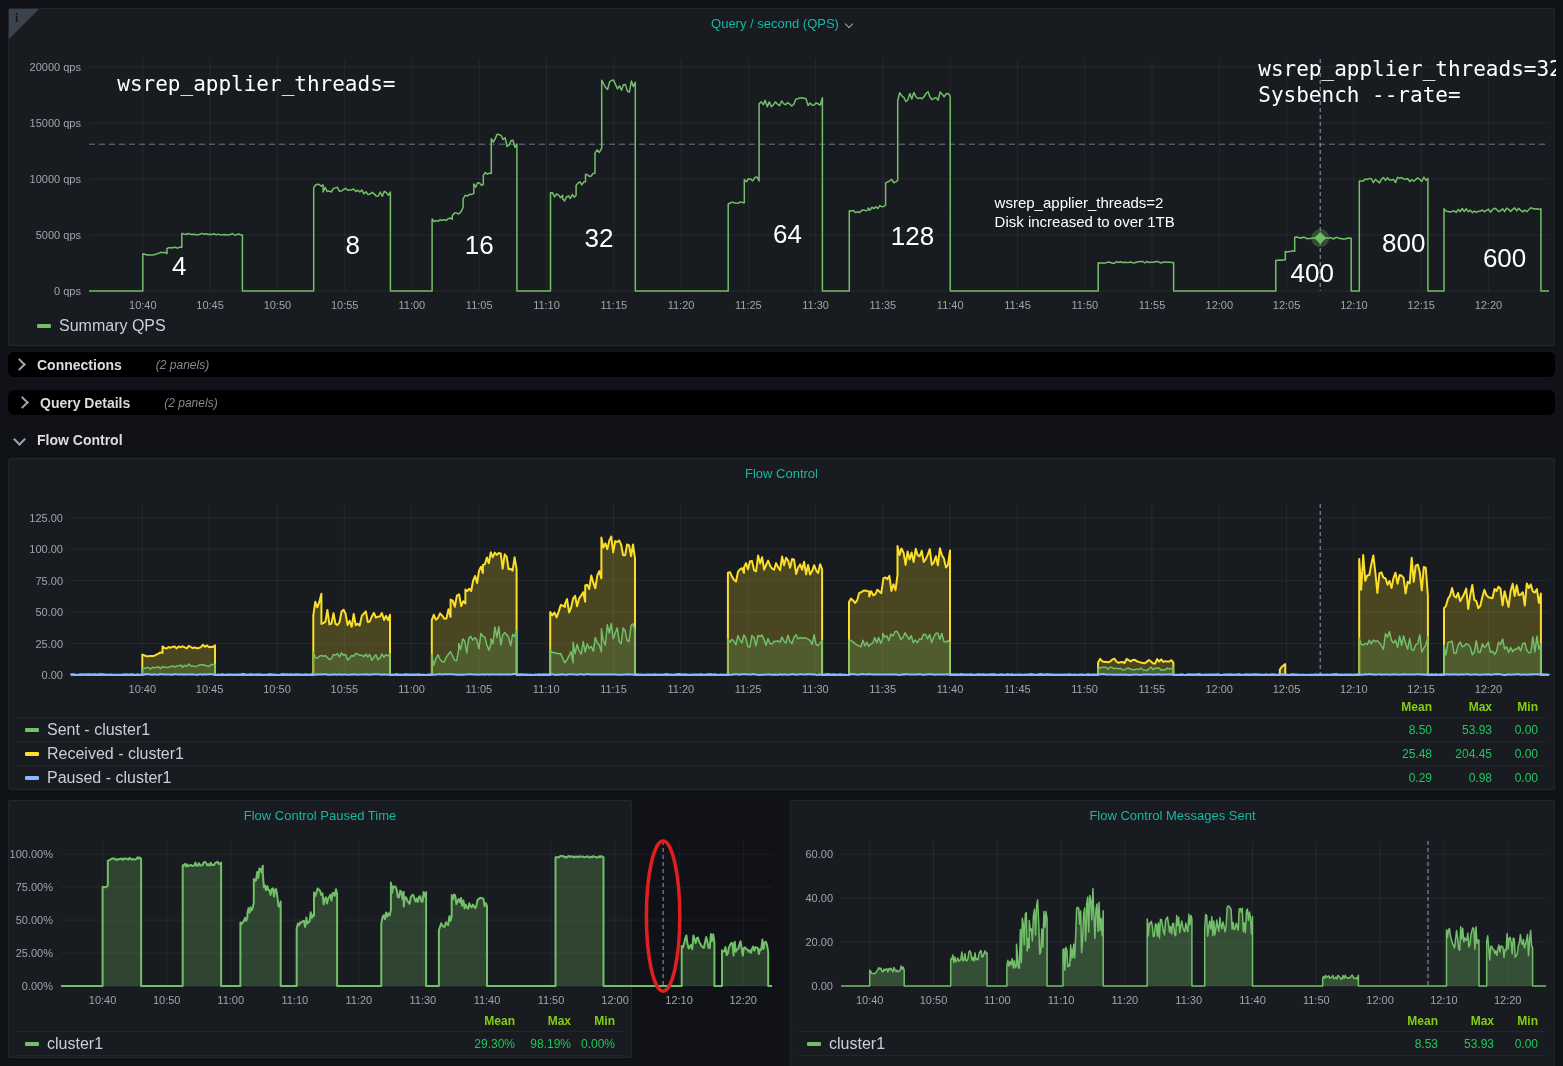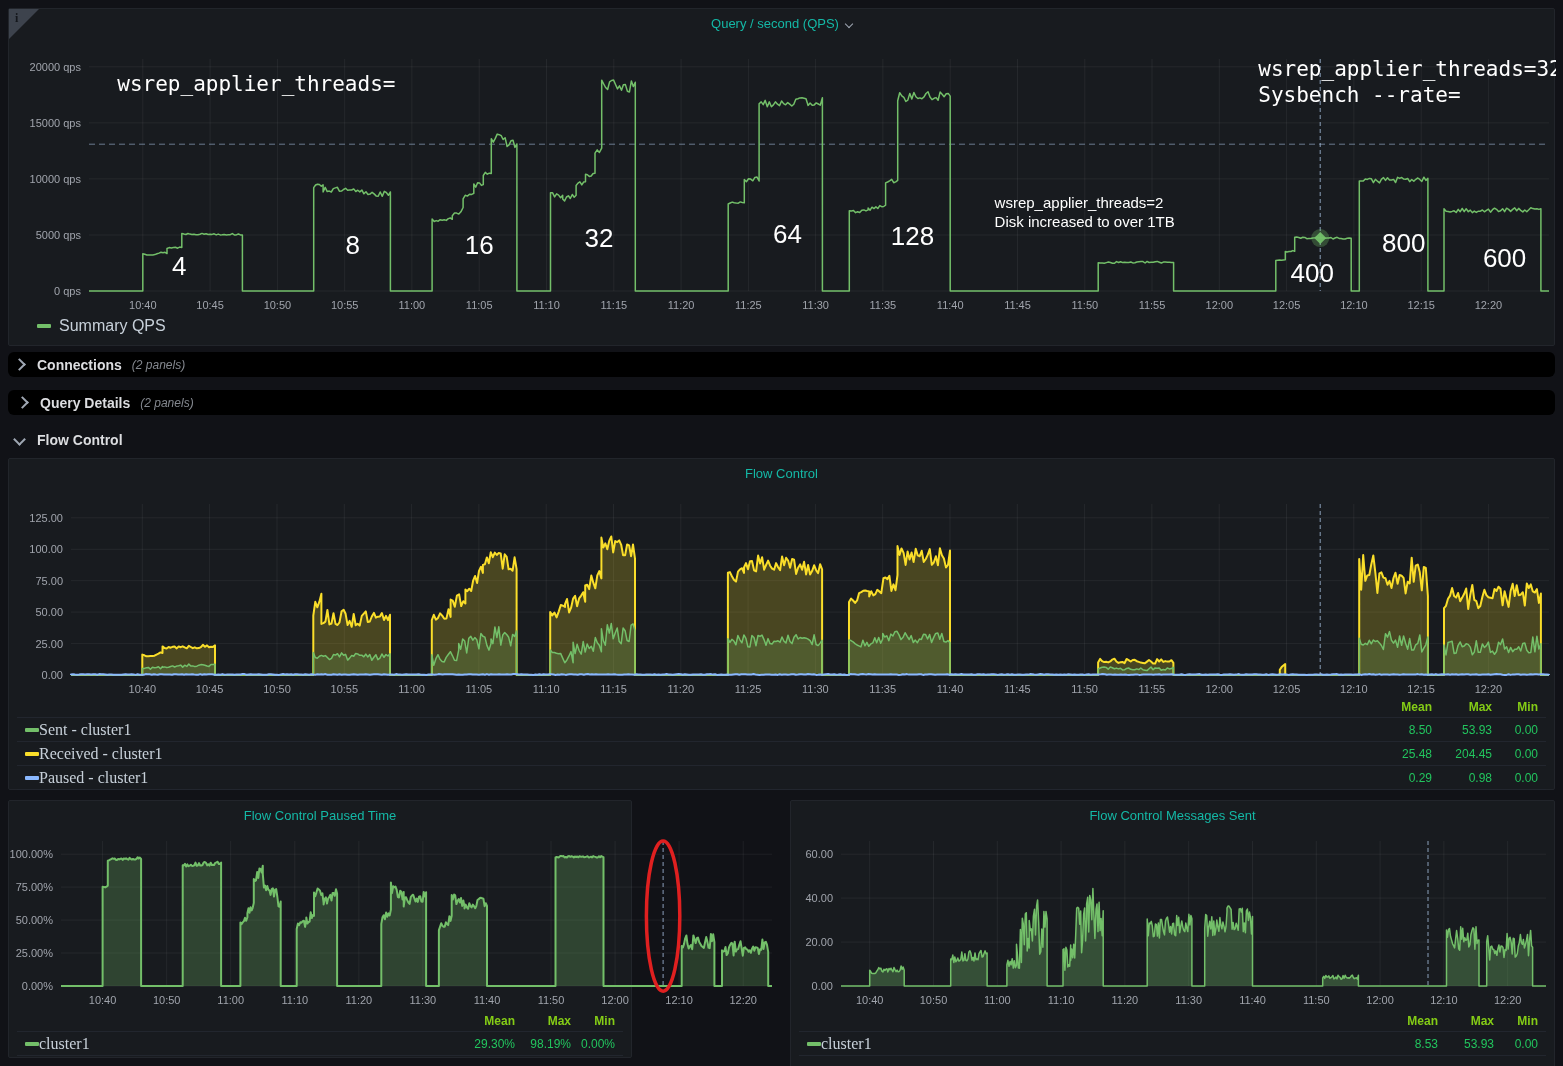--- a/index.html
+++ b/index.html
@@ -10,27 +10,27 @@
   .panel svg{position:absolute;top:0;left:0;}
   .chev{display:inline-block;width:7px;height:7px;border-right:2px solid #9fa7b3;border-bottom:2px solid #9fa7b3;vertical-align:middle;}
   .chev.right{transform:rotate(-45deg);}
   .chev.down{transform:rotate(45deg);}
   .chev.small{width:5px;height:5px;border-width:1.5px;margin-left:7px;margin-bottom:2px;}
   .corner{position:absolute;top:0;left:0;width:30px;height:30px;background:#3d434d;clip-path:polygon(0 0,100% 0,0 100%);z-index:3;}
   .corner .i{position:absolute;top:2px;left:6px;color:#14171c;font:700 12px "Liberation Serif",serif;}
   .row-header{position:absolute;left:8px;right:8px;height:25px;display:flex;align-items:center;gap:10px;padding-left:7px;cursor:pointer;}
   .row-header.shaded{background:#000000;border-radius:6px;}
   .row-title{font-size:14px;font-weight:700;color:#dcdde0;margin-left:3px;}
-  .row-count{font-size:12px;font-style:italic;color:#84888f;margin-left:0;}
+  .row-count{font-size:12px;font-style:italic;color:#84888f;margin-left:24px;}
   .qps-legend{position:absolute;left:28px;top:308px;display:flex;align-items:center;gap:8px;z-index:2;}
   .lg-marker{display:inline-block;width:14px;height:4px;border-radius:1px;background:#73BF69;}
   .lg-name{font-size:16px;color:#c7d0d9;}
   .legend-table{position:absolute;left:8px;right:8px;border-bottom:1px solid #22262e;z-index:2;}
   .lg-row{display:flex;align-items:center;height:23px;border-top:1px solid #22262e;padding:0 8px;font-size:12px;color:#c7d0d9;}
-  .lg-row .lab{flex:1;display:flex;align-items:center;cursor:pointer;font-family:Liberation Serif, serif;}
+  .lg-row .lab{flex:1;display:flex;align-items:center;gap:8px;cursor:pointer;}
   .lg-head{border-top:none;height:20px;color:#6E9FFF;font-weight:600;}
   .lg-col{text-align:right;color:#22c55e;}
   .lg-head .lg-col{color:#84cc16;}
   .big .c1{width:90px;} .big .c2{width:60px;} .big .c3{width:46px;}
   .small .c1{width:64px;} .small .c2{width:56px;} .small .c3{width:44px;}
 </style>
 </head>
 <body>
 
 <div class="canvas">

